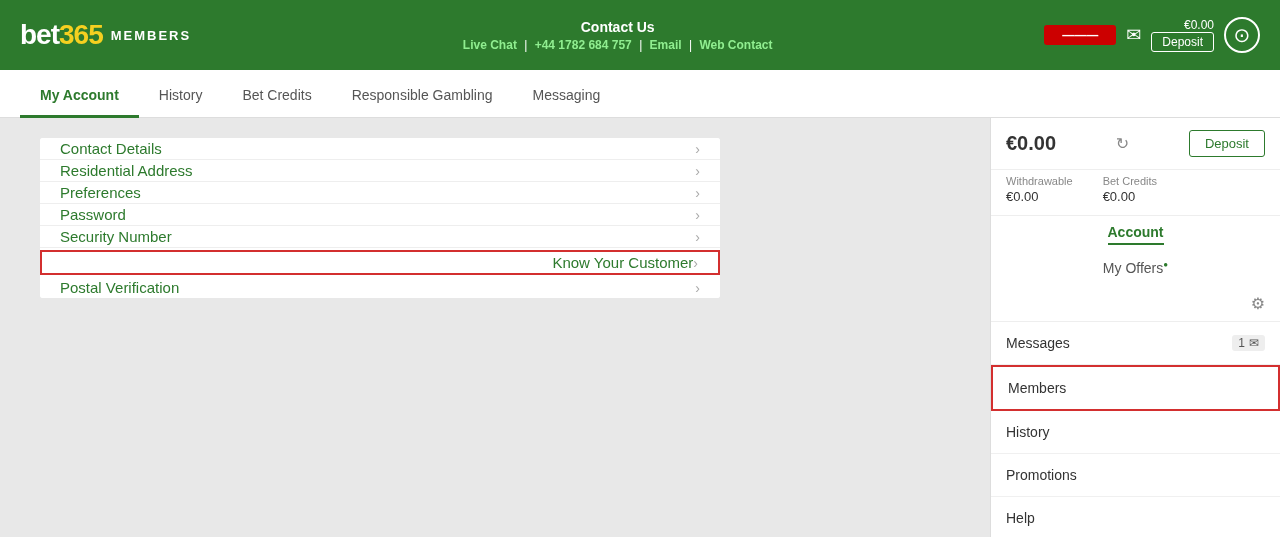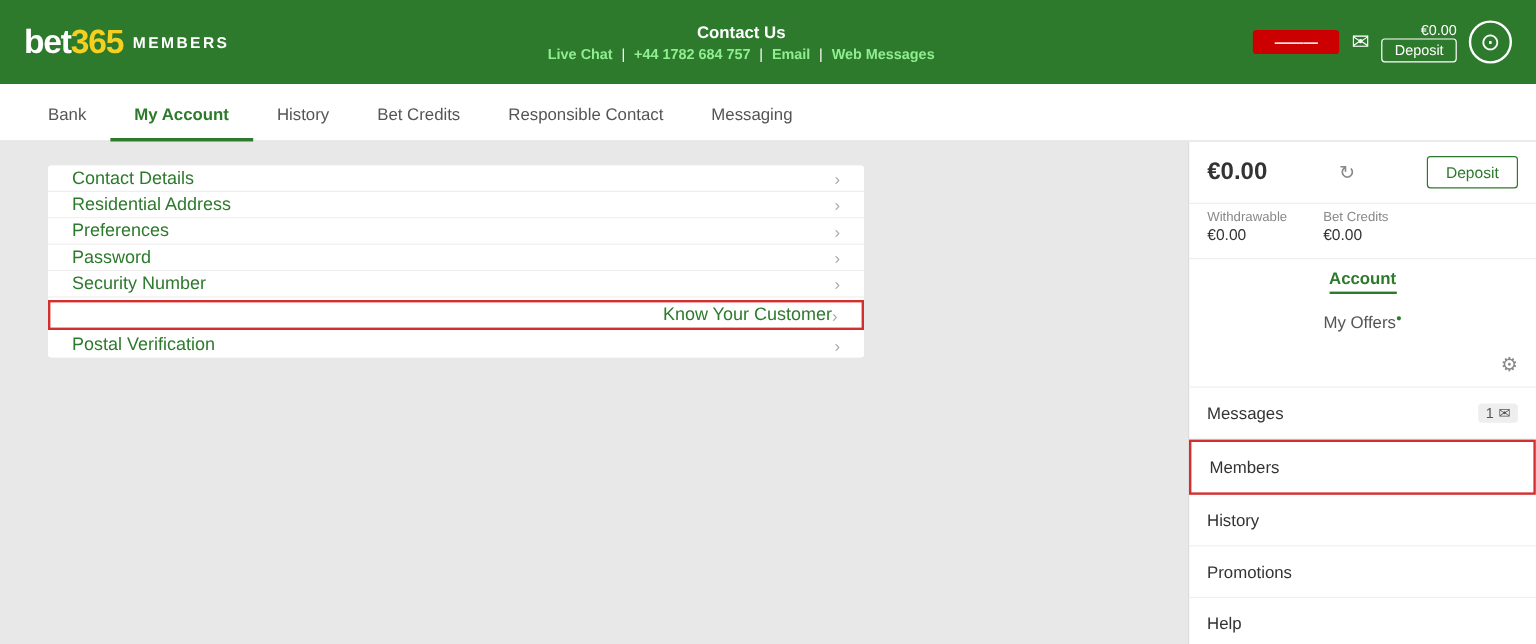--- a/index.html
+++ b/index.html
@@ -310,41 +310,40 @@
 
   <div class="contact-area">
     <div class="contact-title">Contact Us</div>
     <div class="contact-links">
       <a>Live Chat</a>
       <span> | </span>
       <a>+44 1782 684 757</a>
       <span> | </span>
       <a>Email</a>
       <span> | </span>
-      <a>Web Messages</a>
+      <a>Web Contact</a>
     </div>
   </div>
 
   <div class="user-area">
     <div class="balance-chip" style="background:#c00;color:white;padding:3px 18px;border-radius:3px;font-size:12px;">———</div>
     <span class="mail-icon">✉</span>
     <div class="balance-deposit">
       <span>€0.00</span>
       <button class="deposit-btn">Deposit</button>
     </div>
     <div class="avatar-icon">⊙</div>
   </div>
 </div>
 
 <div class="navbar">
-<div class="nav-item">Bank</div>
     <div class="nav-item active">My Account</div>
     <div class="nav-item">History</div>
     <div class="nav-item">Bet Credits</div>
-    <div class="nav-item">Responsible Contact</div>
+    <div class="nav-item">Responsible Gambling</div>
     <div class="nav-item">Messaging</div>
   </div>
 
 <div class="main-area" style="position:relative;">
 
   <div class="left-panel">
     <div class="menu-list">
     <div class="menu-item">
           <span class="menu-item-text">Contact Details</span>
           <span class="menu-item-chevron">›</span>

